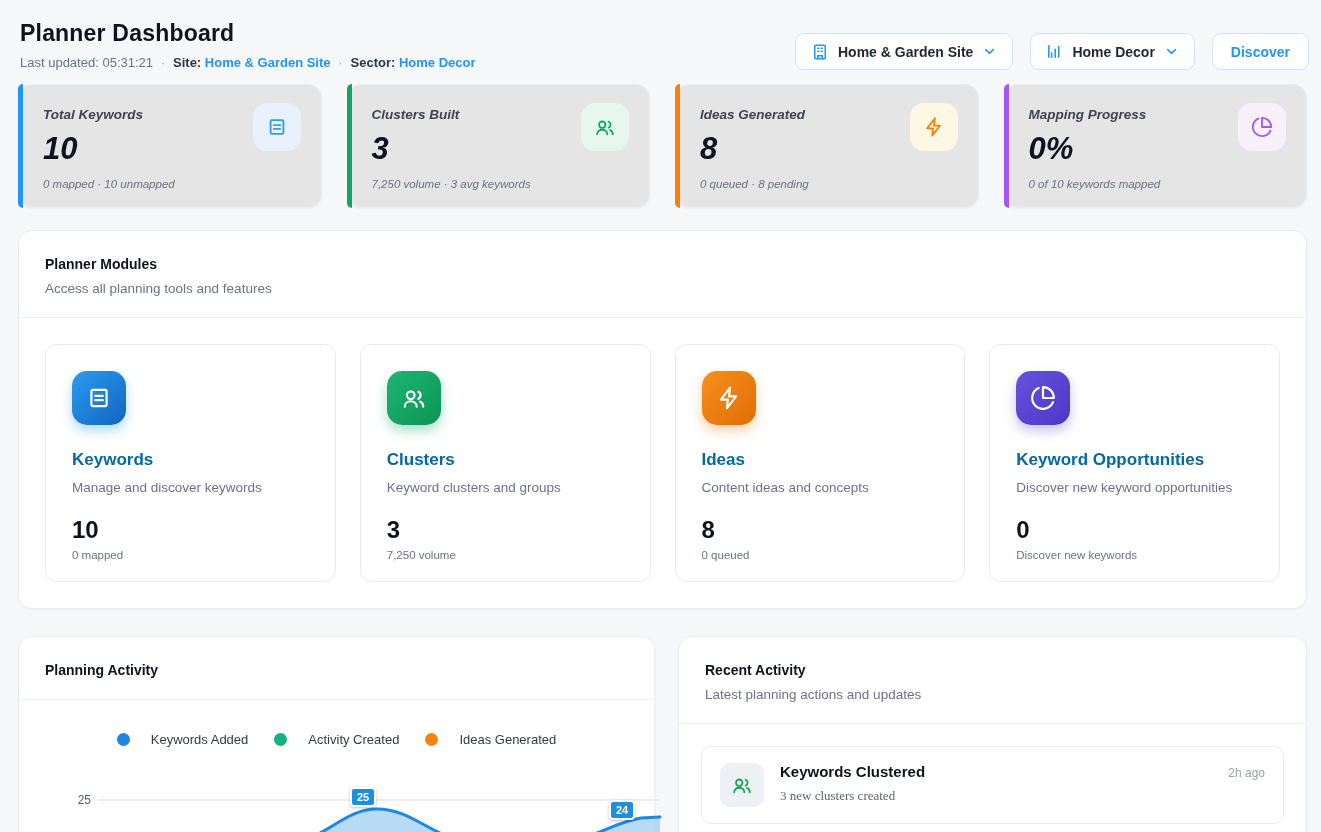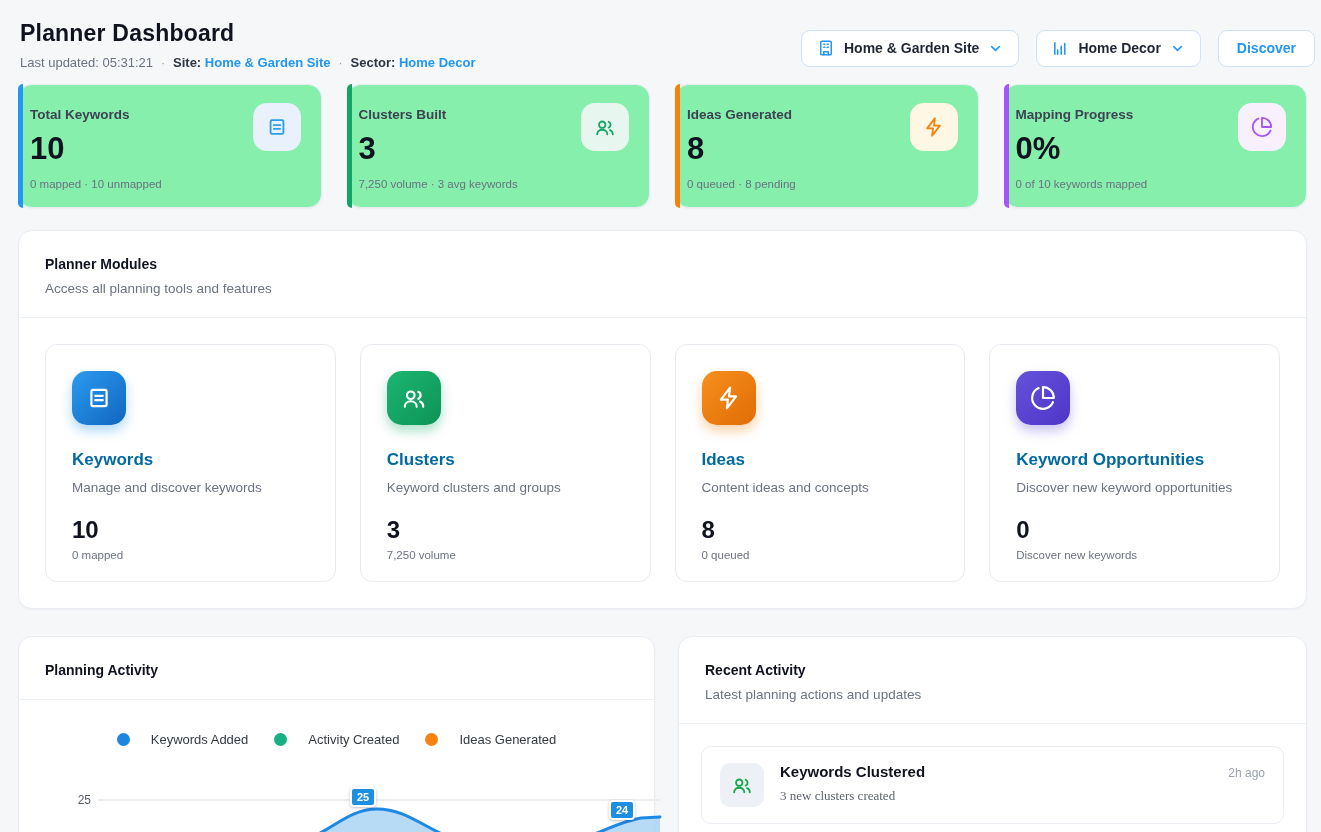--- a/index.html
+++ b/index.html
@@ -3,41 +3,42 @@
 <meta charset="utf-8">
 <style>
   * { margin:0; padding:0; box-sizing:border-box; }
   html,body { background:#f6f7f9; }
   .page {
     position:relative; width:1321px; height:832px; overflow:hidden;
     background:#f6f7f9; font-family:"Liberation Sans","DejaVu Sans",sans-serif;
     color:#131726;
   }
   
-  .header { display:flex; justify-content:space-between; align-items:center; padding:20px 6px 0 20px; }
+  .header { display:flex; justify-content:space-between; align-items:flex-end; padding:20px 12px 0 20px; }
   .page-title { font-size:23px; font-weight:800; letter-spacing:.2px; color:#10131f; }
   .meta { margin-top:8px; font-size:13px; color:#6b7280; display:flex; align-items:center; gap:8px; }
   .meta .lbl { color:#2f3542; font-weight:700; }
   .meta .link { color:#2196f3; font-weight:700; text-decoration:none; cursor:pointer; }
   .meta .dot { color:#9ca3af; font-size:12px; }
   .controls { display:flex; gap:17px; padding-top:6px; }
   .ctrl-btn {
     display:flex; align-items:center; gap:9px; height:37px; padding:0 15px;
     background:#fff; border:1px solid #cfe2f8; border-radius:9px;
     font-size:14px; font-weight:700; color:#1f2533; cursor:pointer;
     font-family:inherit;
   }
   .ctrl-btn svg { display:block; }
   .refresh-btn { color:#2196f3; padding:0 18px; }
   
   .stats-row { display:flex; gap:25px; margin:14px 14px 0 18px; }
   .stat-card {
-    position:relative; flex:1; height:124px; background:#86efac;
-    border:1px solid #e9edf2; border-radius:14px; padding:22px 22px 0 11px;
+    position:relative; flex:1; height:124px; background:#e5e5e5;
+    border:1px solid #e9edf2; border-radius:14px; padding:22px 22px 0 24px;
     box-shadow:0 1px 2px rgba(16,24,40,.04);
+    font-style:italic;
   }
   .stat-card::before { content:""; position:absolute; left:-1px; top:-1px; bottom:-1px; width:5px; border-radius:14px 0 0 14px; }
   .stat-blue::before   { background:#2196f3; }
   .stat-green::before  { background:#10a564; }
   .stat-orange::before { background:#f5820d; }
   .stat-purple::before { background:#a855f7; }
   .stat-label { font-size:13.5px; color:#3c4352; font-weight:600; }
   .stat-value { font-size:31px; font-weight:800; margin-top:9px; color:#10131f; }
   .stat-detail { font-size:11.5px; color:#6b7280; margin-top:11px; }
   .stat-icon { position:absolute; right:20px; top:18px; width:48px; height:48px; border-radius:14px; display:flex; align-items:center; justify-content:center; }

